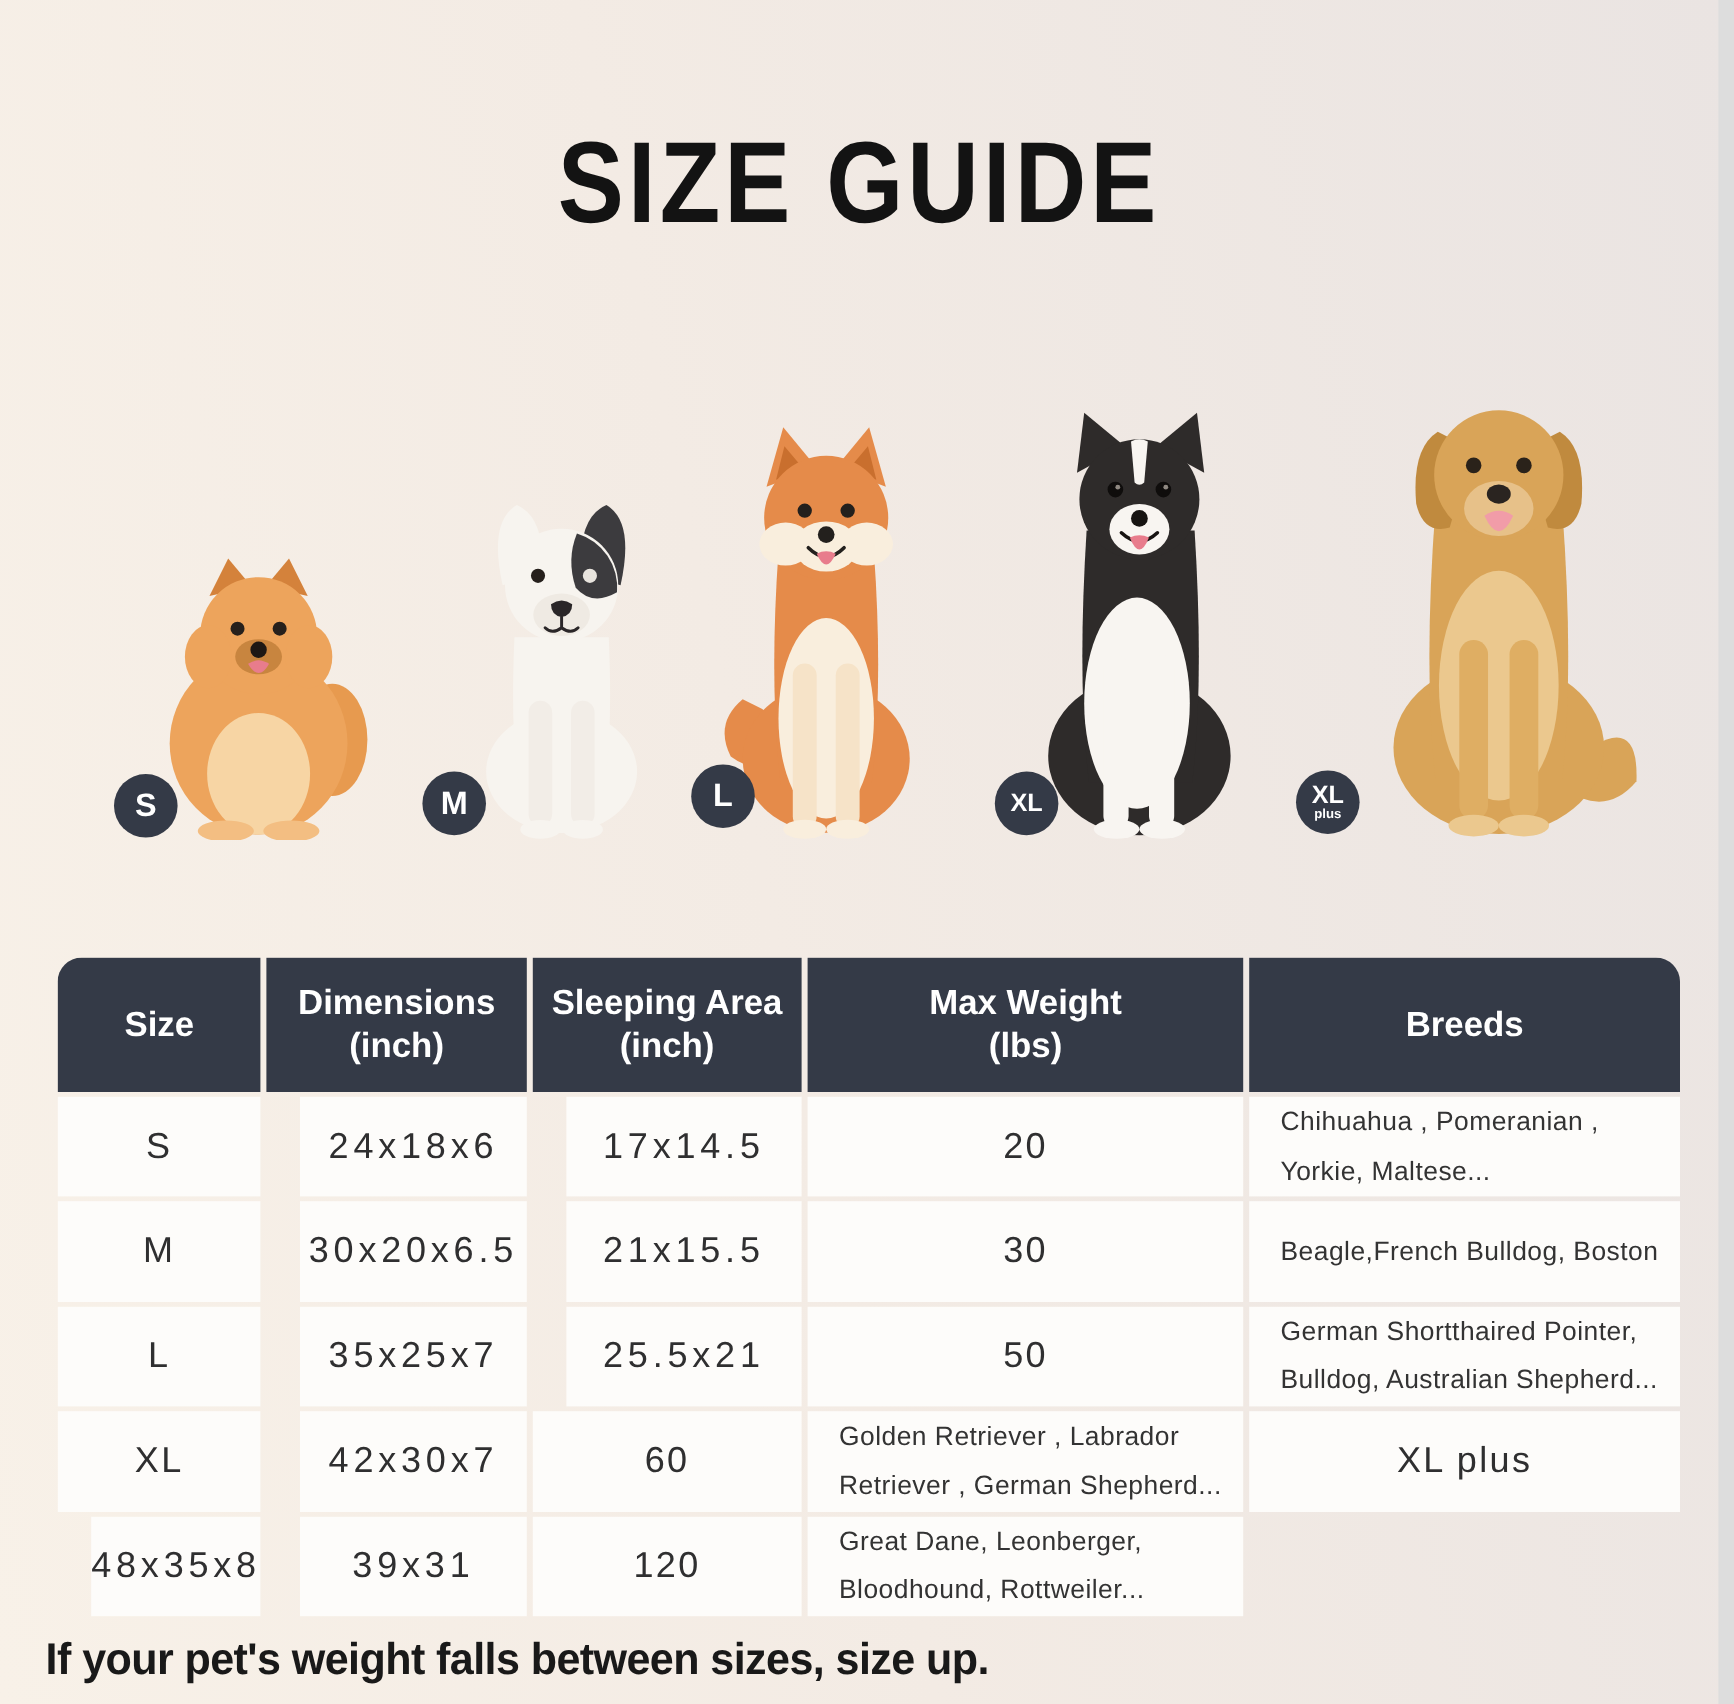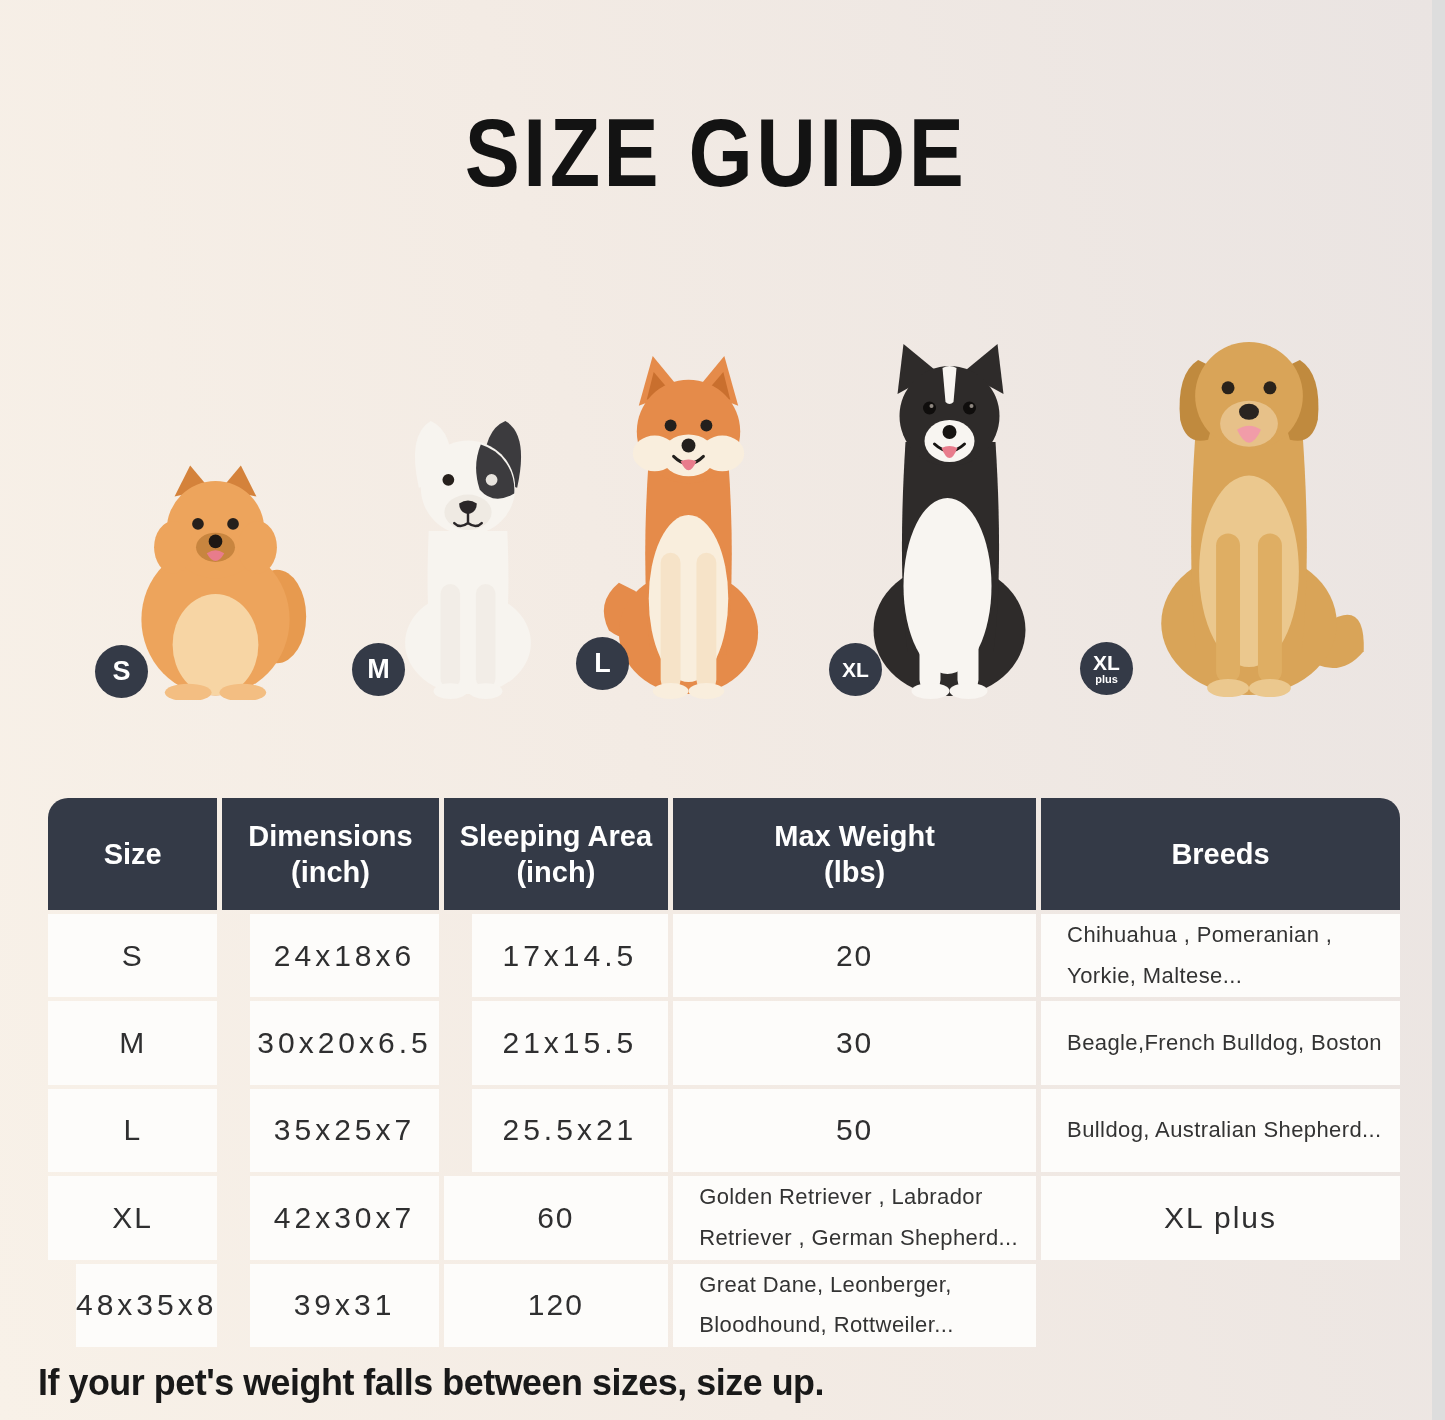--- a/index.html
+++ b/index.html
@@ -232,20 +232,21 @@
     <div class="td">30</div>
     <div class="td breeds">
       <div>Beagle,French Bulldog, Boston</div>
     </div>
 
     <div class="td">L</div>
     <div class="td dims">35x25x7</div>
     <div class="td dims">25.5x21</div>
     <div class="td">50</div>
     <div class="td breeds">
+      <div>German Shortthaired Pointer,</div>
       <div>Bulldog, Australian Shepherd...</div>
     </div>
 
     <div class="td">XL</div>
     <div class="td dims">42x30x7</div>
     <div class="td">60</div>
     <div class="td breeds">
       <div>Golden Retriever , Labrador</div>
       <div>Retriever , German Shepherd...</div>
     </div>

